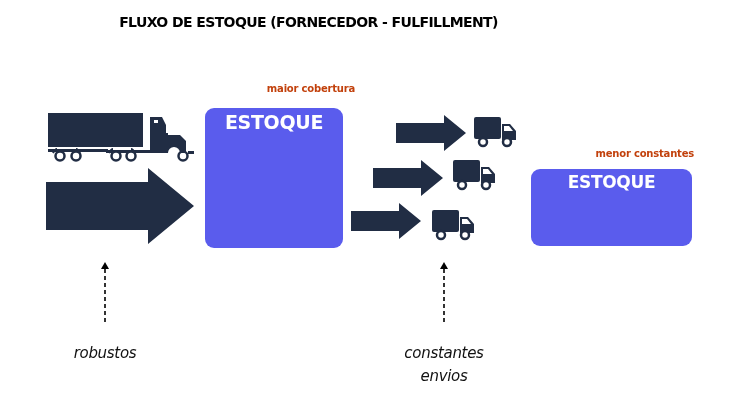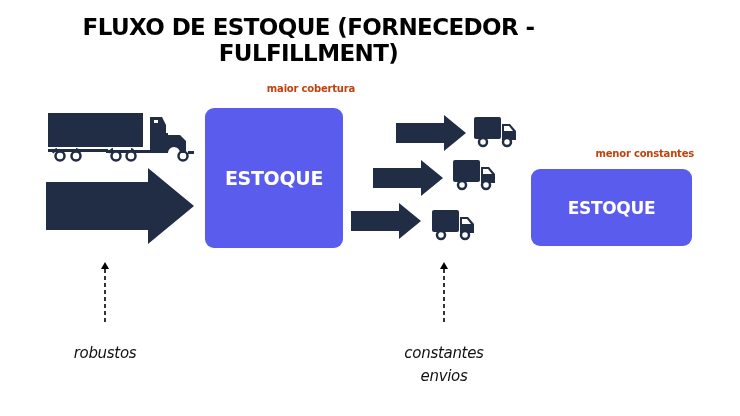--- a/index.html
+++ b/index.html
@@ -1,20 +1,20 @@
 <!DOCTYPE html>
 <html><head>
   <meta charset="utf-8">
   <style>
     html, body { margin: 0; padding: 0; background: #ffffff; }
     body { width: 740px; height: 416px; position: relative; overflow: hidden; font-family: "Liberation Sans", sans-serif; }
     .abs { position: absolute; }
-    .title { left: 0; top: 14px; width: 617px; text-align: center; font-family: "DejaVu Sans", sans-serif; font-weight: bold; font-size: 23px; color: #000; letter-spacing: -0.6px; }
+    .title { left: 0; top: 14px; width: 617px; text-align: center; font-family: "DejaVu Sans", sans-serif; font-weight: bold; font-size: 14px; color: #000; letter-spacing: -0.6px; }
     .cov { font-family: "DejaVu Sans", sans-serif; font-weight: bold; font-size: 10px; color: #c2410c; text-align: right; letter-spacing: -0.2px; }
-    .box { background: #5a5ced; border-radius: 9px; color: #fff; font-family: "DejaVu Sans", sans-serif; font-weight: bold; display: flex; flex-direction: column; align-items: center; justify-content: center; text-align: center; letter-spacing: -0.3px; }
+    .box { background: #5a5ced; border-radius: 9px; color: #fff; font-family: "DejaVu Sans", sans-serif; font-weight: bold; display: flex; flex-direction: column; align-items: center; text-align: center; letter-spacing: -0.3px; }
     .box span { display: block; }
     .note { font-family: "DejaVu Sans", sans-serif; font-style: italic; font-size: 15px; color: #111; text-align: center; line-height: 23px; letter-spacing: -0.3px; }
     svg { position: absolute; overflow: visible; }
   </style>
 </head>
 <body>
 
 <div class="abs title">FLUXO DE ESTOQUE (FORNECEDOR - FULFILLMENT)</div>
 
 <svg style="left:46px; top:113px;" width="150" height="52" viewBox="0 0 150 52">

